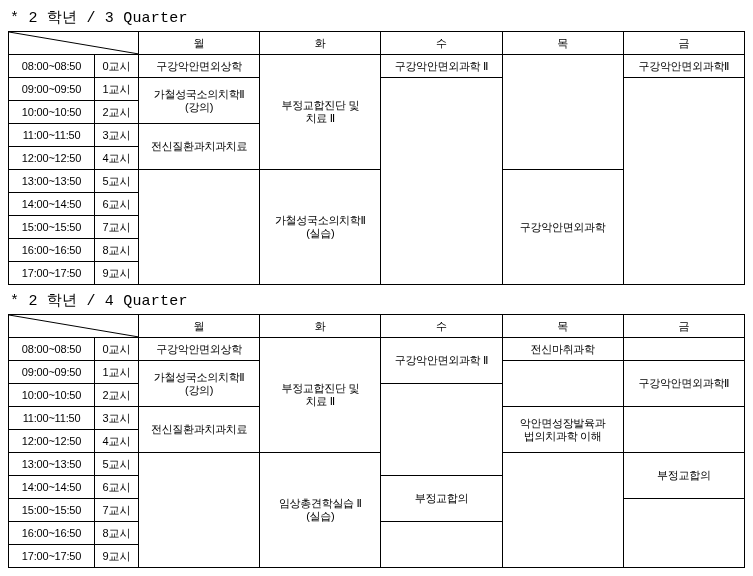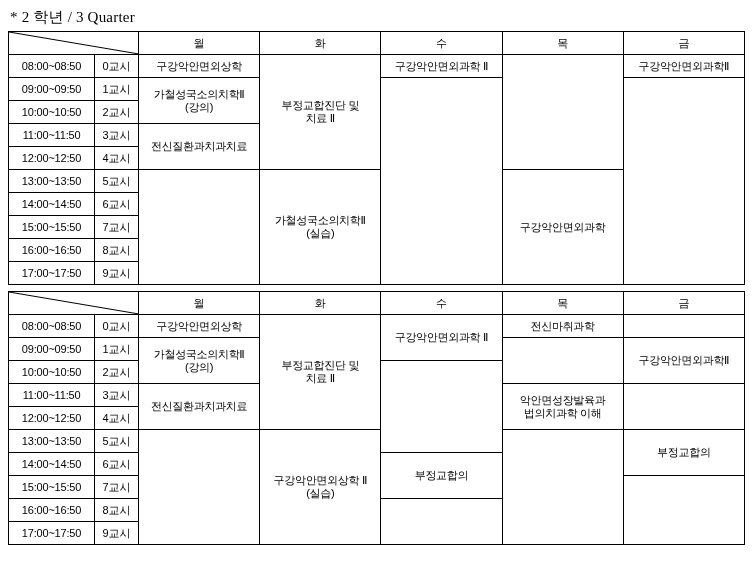--- a/index.html
+++ b/index.html
@@ -6,21 +6,21 @@
   body{
     width:753px; height:576px;
     background:#ffffff;
     font-family:"Liberation Sans", sans-serif;
     color:#000;
     overflow:hidden;
   }
   .page{padding:6px 8px 0 8px; box-sizing:border-box; width:753px;}
   .sect-title{
     font-size:15px;
-    font-family:Liberation Serif, serif;
+    font-family:Liberation Mono, monospace;
     margin:2px 0 4px 2px;
     letter-spacing:0.2px;
   }
   table.sched{
     border-collapse:collapse;
     table-layout:fixed;
     width:737px;
     margin-bottom:6px;
   }
   table.sched td, table.sched th{
@@ -148,20 +148,21 @@
               <td class="per">8교시</td>
             </tr>
             <tr class="rowh">
               <td class="time">17:00~17:50</td>
               <td class="per">9교시</td>
             </tr>
           </tbody>
         </table>
       </div>
       <div>
+        <div class="sect-title">* 2 학년 / 4 Quarter</div>
         <table class="sched">
           <colgroup>
             <col class="col-time">
             <col class="col-per">
             <col class="col-day">
             <col class="col-day">
             <col class="col-day">
             <col class="col-day">
             <col class="col-day">
           </colgroup>
@@ -229,21 +230,21 @@
             </tr>
             <tr class="rowh">
               <td class="time">12:00~12:50</td>
               <td class="per">4교시</td>
             </tr>
             <tr class="rowh">
               <td class="time">13:00~13:50</td>
               <td class="per">5교시</td>
               <td class="cls" rowspan="5"></td>
               <td class="cls" rowspan="5">
-                <span class="l">구강악안면외상학 Ⅱ</span>
+                <span class="l">임상총견학실습 Ⅱ</span>
                 <span class="l">(실습)</span>
               </td>
               <td class="cls" rowspan="5"></td>
               <td class="cls" rowspan="2">
                 <span class="l">부정교합의</span>
               </td>
             </tr>
             <tr class="rowh">
               <td class="time">14:00~14:50</td>
               <td class="per">6교시</td>

